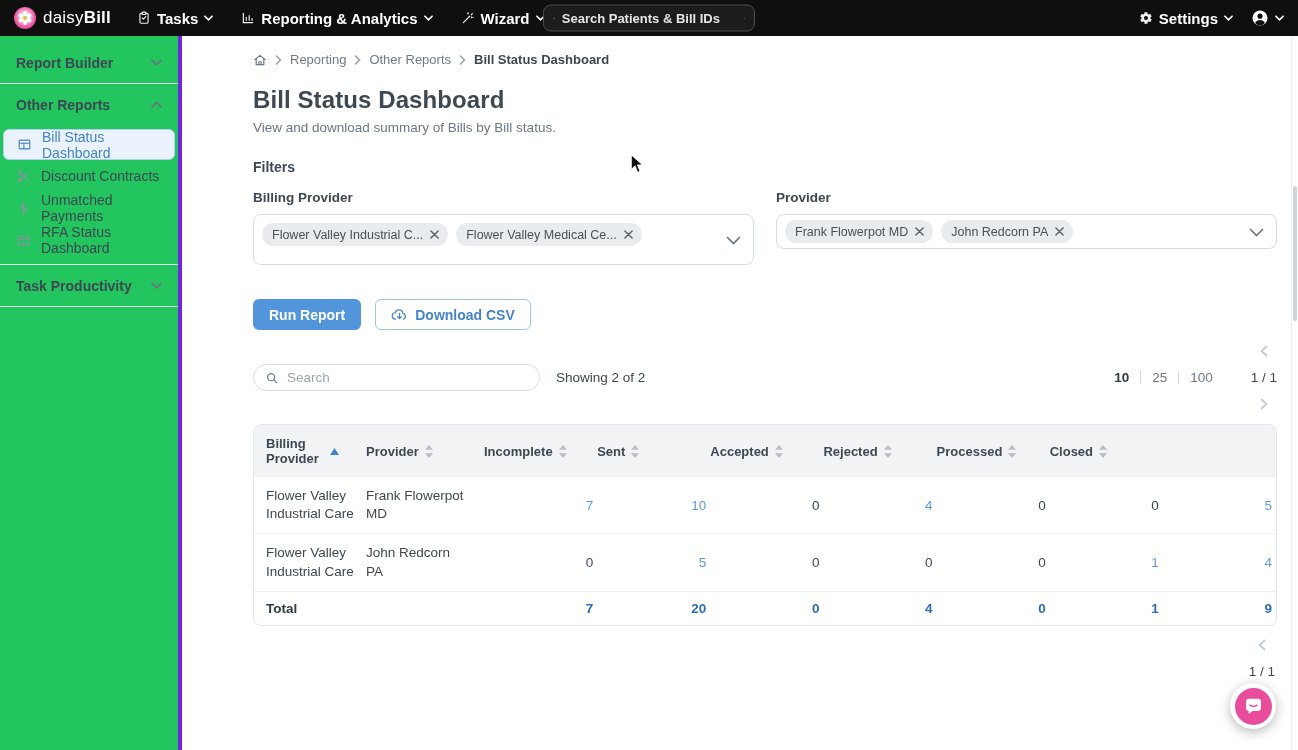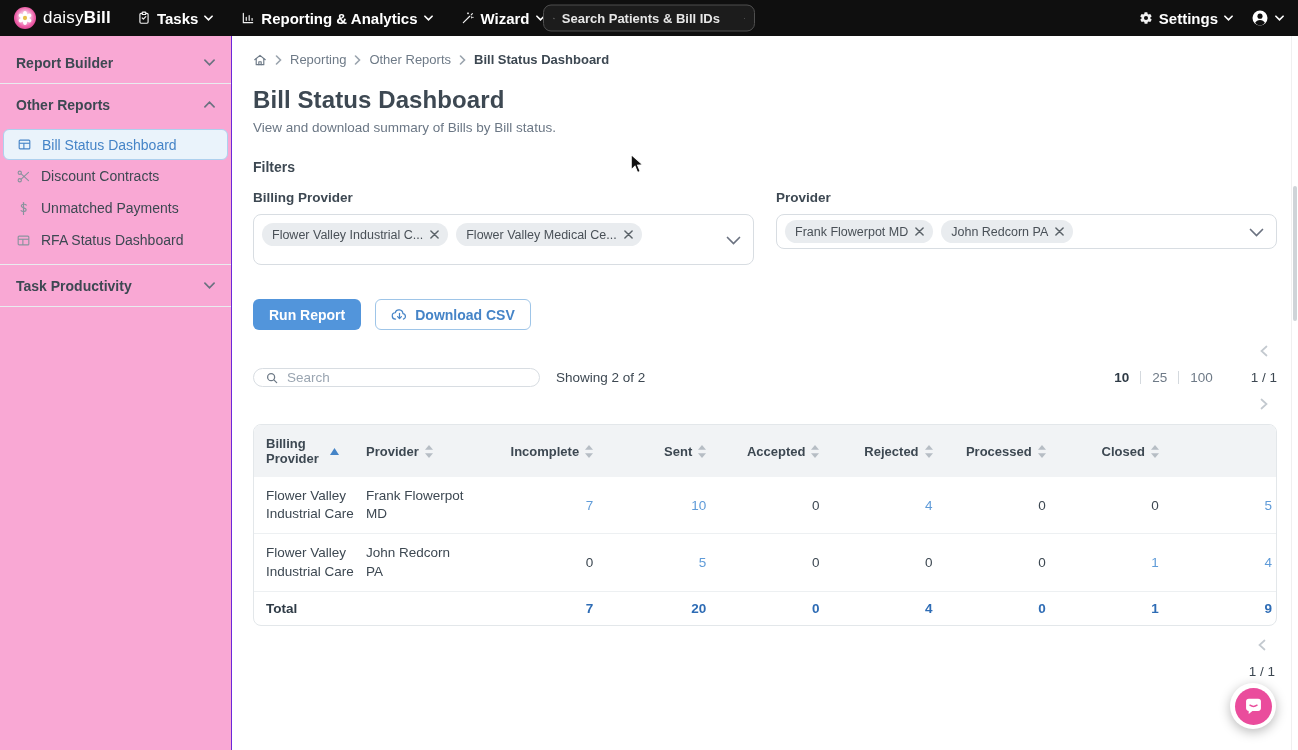--- a/index.html
+++ b/index.html
@@ -16,21 +16,21 @@
   .brand-text .bold { font-weight:700; }
   .nav-item { display:flex; align-items:center; gap:6px; font-size:15px; font-weight:700; margin-right:28px; cursor:pointer; }
   .nav-item svg.lead { opacity:.95; }
   .nav-search { position:absolute; left:50%; top:50%; transform:translate(-50%,-50%); width:212px; height:27px; background:#1c1c1c; border:1px solid #4f4f4f; border-radius:8px; display:flex; align-items:center; padding:0 9px; gap:7px; }
   .nav-search input { flex:1; background:transparent; border:none; outline:none; color:#ececec; font-size:13px; font-family:inherit; font-weight:600; }
   .nav-search input::placeholder { color:#e6e6e6; opacity:1; }
   .nav-right { margin-left:auto; display:flex; align-items:center; gap:18px; }
   .chev { display:inline-flex; }
 
   
-  .sidebar { position:absolute; left:0; top:36px; bottom:0; width:232px; background:#f9a8d4; border-right:1px solid #6d28d9; padding-top:6px; }
+  .sidebar { position:absolute; left:0; top:36px; bottom:0; width:182px; background:#22c55e; border-right:4px solid #6d28d9; padding-top:6px; }
   .side-section { height:41px; display:flex; align-items:center; justify-content:space-between; padding:0 16px; font-size:14px; font-weight:700; color:#3d4852; cursor:pointer; }
   .side-divider { border-top:1px solid #e9ecef; margin:0; }
   .side-items { padding:4px 0 8px 0; }
   .side-item { height:32px; display:flex; align-items:center; gap:10px; padding:0 16px; font-size:14px; color:#3d4852; cursor:pointer; }
   .side-item .ic { display:inline-flex; color:#8a939e; }
   .side-item.selected { margin:0 3px; padding:0 13px; height:31px; background:#eaf3fb; border:1px solid #aed0ee; border-radius:6px; color:#4584c7; }
   .side-item.selected .ic { color:#4584c7; }
 
   
   .main { position:absolute; left:230px; top:36px; right:0; bottom:0; padding:16px 21px 0 23px; overflow:hidden; }
@@ -51,39 +51,39 @@
   .msel .dd { position:absolute; right:12px; top:50%; transform:translateY(-50%); color:#6b7280; }
   .chip { display:inline-flex; align-items:center; gap:7px; background:#e9ecef; border-radius:12px; height:23px; padding:0 9px 0 10px; font-size:12.5px; color:#495057; white-space:nowrap; }
   .chip .x { display:inline-flex; cursor:pointer; color:#5a6268; }
 
   .btn-row { display:flex; gap:14px; margin-top:34px; }
   .btn { height:31px; border-radius:6px; font-size:14px; font-weight:700; display:inline-flex; align-items:center; gap:7px; padding:0 15px; cursor:pointer; border:1px solid transparent; font-family:inherit; }
   .btn.primary { background:#5295db; color:#fff; }
   .btn.outline { background:#fff; border-color:#9ec5e8; color:#4584c7; }
 
   .controls { display:flex; align-items:center; margin-top:15px; }
-  .search-pill { width:287px; height:19px; border:1px solid #d8dde2; border-radius:14px; display:flex; align-items:center; gap:8px; padding:0 11px; color:#8b95a1; }
+  .search-pill { width:287px; height:27px; border:1px solid #d8dde2; border-radius:14px; display:flex; align-items:center; gap:8px; padding:0 11px; color:#8b95a1; }
   .search-pill input { flex:1; border:none; outline:none; font-size:13.5px; font-family:inherit; color:#3d4852; background:transparent; }
   .search-pill input::placeholder { color:#9aa5b1; opacity:1; }
   .showing { font-size:13.5px; color:#3d4852; margin-left:16px; }
   .right-controls { margin-left:auto; display:flex; align-items:center; gap:38px; }
   .page-sizes { display:flex; align-items:center; gap:11px; font-size:13.5px; color:#6e7a87; }
   .page-sizes .opt { cursor:pointer; }
   .page-sizes .opt.active { color:#2f3b46; font-weight:700; }
   .page-sizes .bar { width:1px; height:13px; background:#d4d9de; }
   .pager { display:flex; align-items:center; gap:13px; font-size:13.5px; color:#3d4852;flex-direction:column; }
   .pager .arrow { color:#c3c9cf; display:inline-flex; cursor:pointer; }
 
   
   .table { margin-top:14px; border:1px solid #e3e7ea; border-radius:8px; overflow:hidden; }
   .t-row { display:grid; grid-template-columns:112px 118px repeat(7, 1fr); }
   .t-head { background:#f1f3f5; min-height:52px; align-items:center; }
   .t-head .cell { font-size:13px; font-weight:700; color:#3d4852; display:flex; align-items:center; padding:8px 4px 8px 0; cursor:pointer; }
   .t-head .cell .lbl { display:inline-block; }
-  .t-head .cell.num { justify-content:flex-end; text-align:right; }
+  .t-head .cell.num { text-align:right; }
   .t-head .cell .sort { display:inline-flex; margin-left:6px; color:#b6bdc4; flex:none; }
   .t-head .cell .sort.asc { color:#4584c7; }
   .cell.first { padding-left:12px !important; }
   .t-body .t-row { border-top:1px solid #edf0f2; }
   .t-body .t-row:first-child { border-top:none; }
   .t-body .cell { font-size:13.5px; color:#3d4852; display:flex; align-items:center; padding:10px 4px 10px 0; min-height:55px; }
   .t-body .cell.num { justify-content:flex-end; }
   .t-body .cell .wrapw { max-width:100px; line-height:1.35; }
   .cell a.linknum { color:#5f9bd8; text-decoration:none; cursor:pointer; }
   .t-total { border-top:1px solid #edf0f2; }

